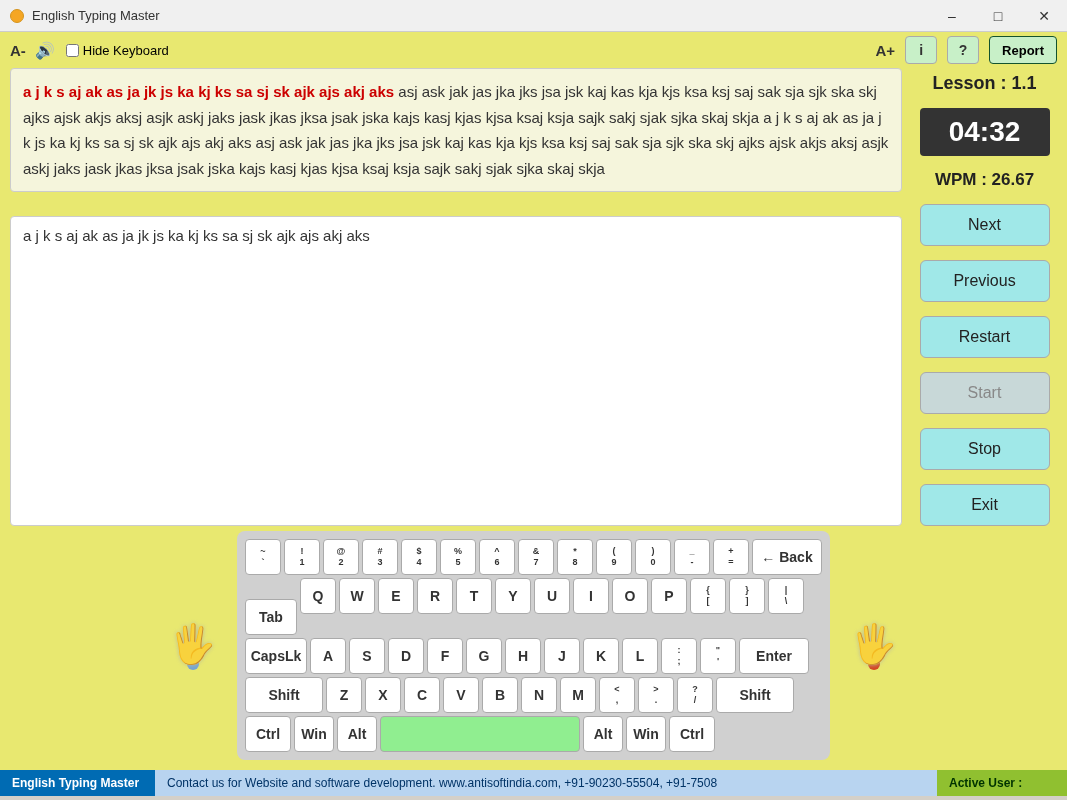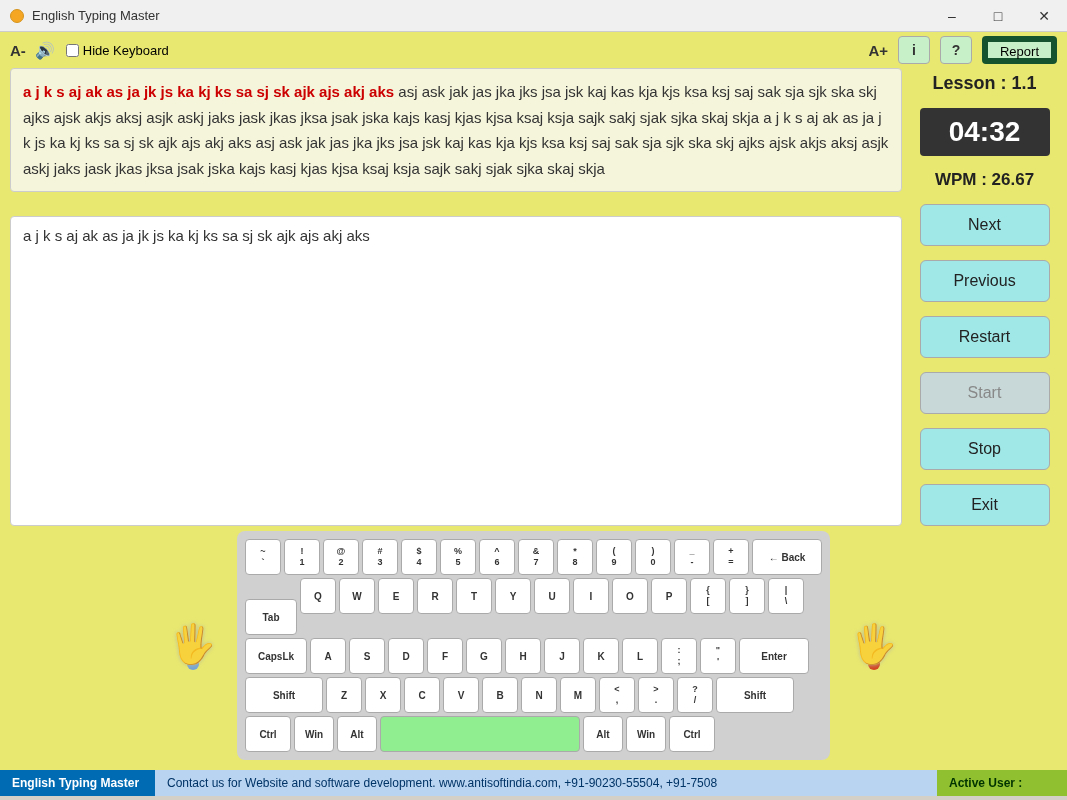--- a/index.html
+++ b/index.html
@@ -110,26 +110,27 @@
       font-size: 14px;
       font-weight: bold;
       cursor: pointer;
       display: flex;
       align-items: center;
       justify-content: center;
       color: #333;
     }
     .report-btn {
       background: #c8f0c8;
-      border: 6px solid #14532d;
+      border: 1px solid #14532d;
       border-radius: 4px;
       padding: 2px 12px;
       font-size: 13px;
       cursor: pointer;
       height: 28px;
+      font-weight: bold;
     }
 
     
     .panels-row {
       display: flex;
       flex: 1;
       gap: 0;
       padding: 0 10px 0 10px;
     }
     .left-panel {
@@ -270,21 +271,21 @@
     }
     .key {
       background: white;
       border: 1px solid #aaa;
       border-radius: 4px;
       min-width: 36px;
       height: 36px;
       display: flex;
       align-items: center;
       justify-content: center;
-      font-size: 10px;
+      font-size: 14px;
       font-weight: bold;
       cursor: pointer;
       color: #333;
       flex-shrink: 0;
     }
     .key.tab { min-width: 52px; margin-top: 21px; }
     .key.caps { min-width: 62px; }
     .key.shift-l { min-width: 78px; }
     .key.shift-r { min-width: 78px; }
     .key.ctrl { min-width: 46px; }

